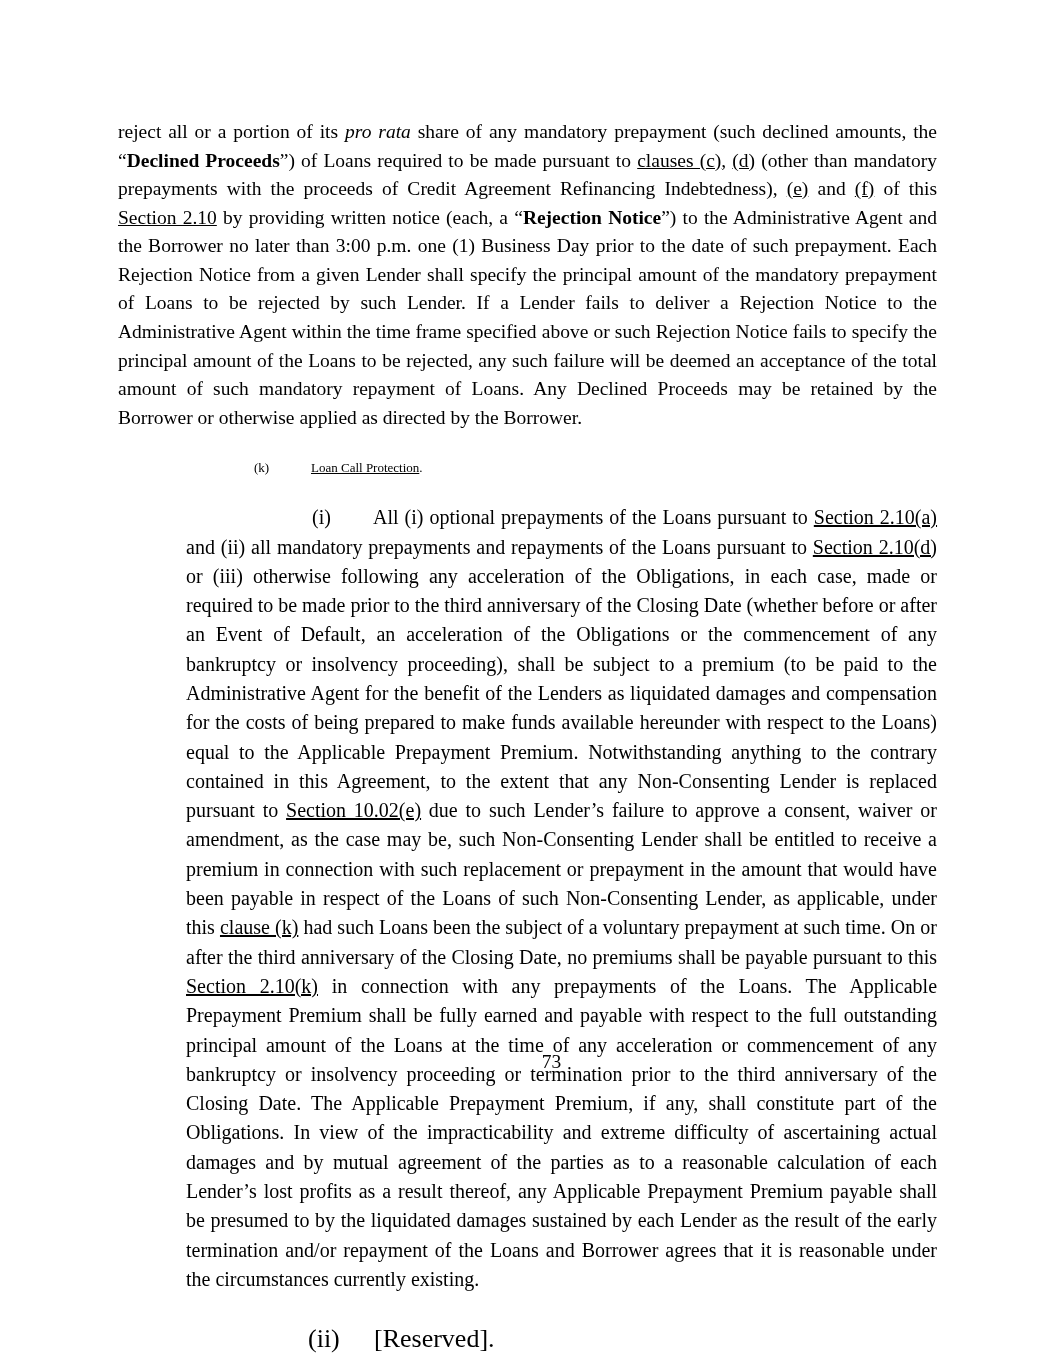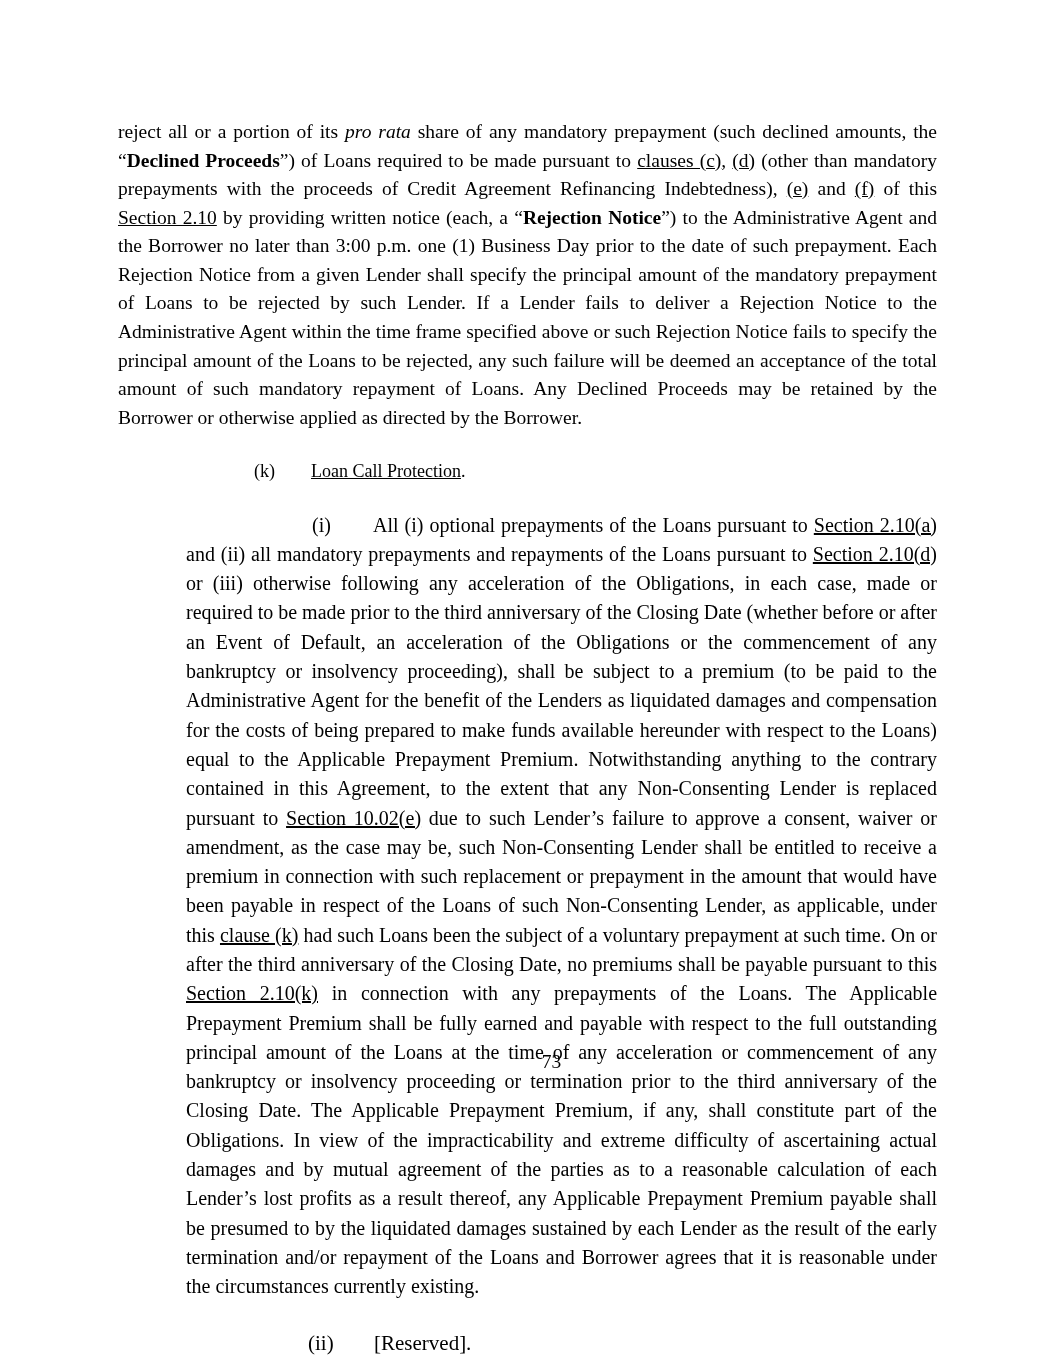--- a/index.html
+++ b/index.html
@@ -26,39 +26,39 @@
     text-align: justify;
     text-justify: inter-word;
     margin: 0 0 0 0;
     hyphens: none;
   }
   .para-lead {
     margin-bottom: 26px;
   }
   .clause-k {
     margin: 0 0 26px 0;
-    font-size: 18px;
+    font-size: 13px;
     line-height: 1.465;
     padding-left: 136px;
   }
   .clause-k .lbl {
     display: inline-block;
     width: 57px;
   }
   .sub {
     margin: 0 0 0 0;
     font-size: 20px;
     line-height: 1.465;
     text-align: justify;
     padding-left: 68px;
     text-indent: 126px;
   }
   .sub-ii {
     margin: 26px 0 0 0;
-    font-size: 21px;
+    font-size: 26px;
     line-height: 1.465;
     padding-left: 190px;
   }
   .sub-ii .lbl {
     display: inline-block;
     width: 66px;
   }
   u, .u {
     text-decoration: underline;
   }

